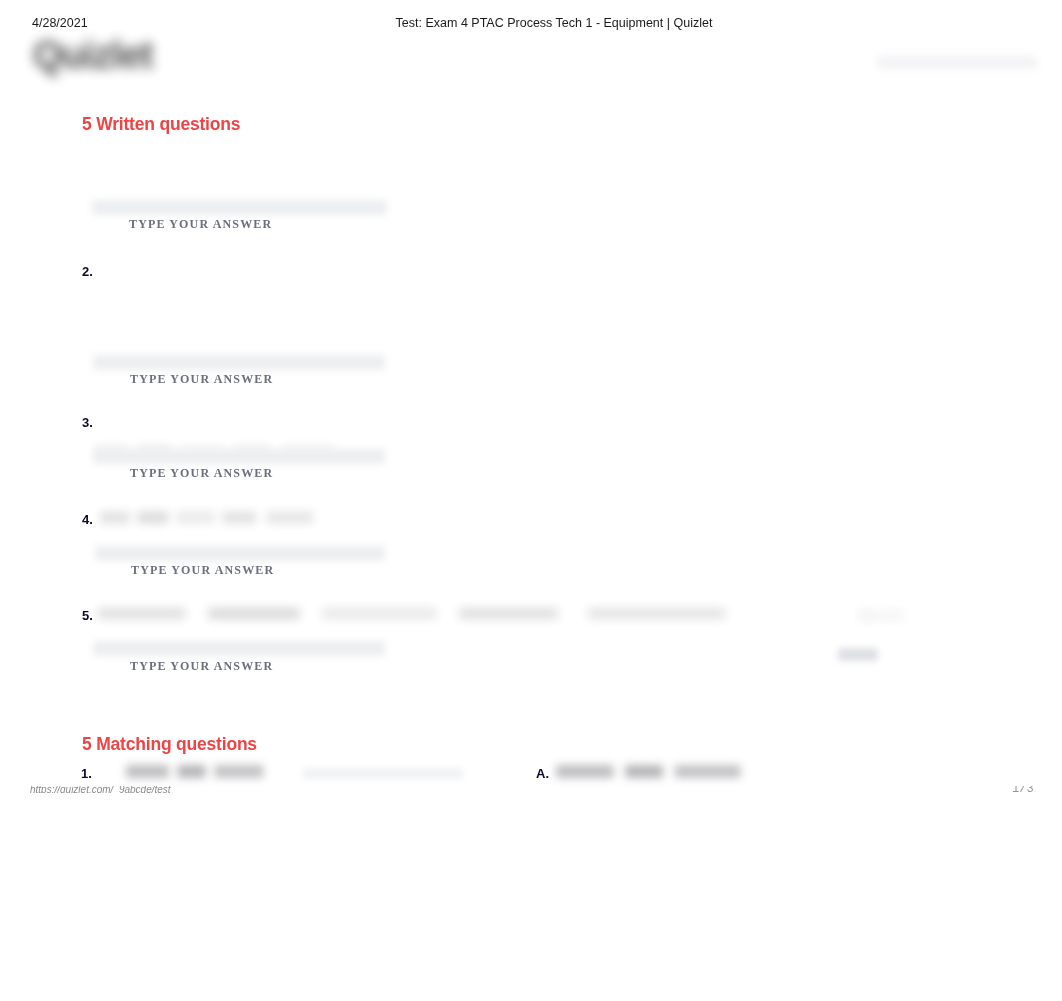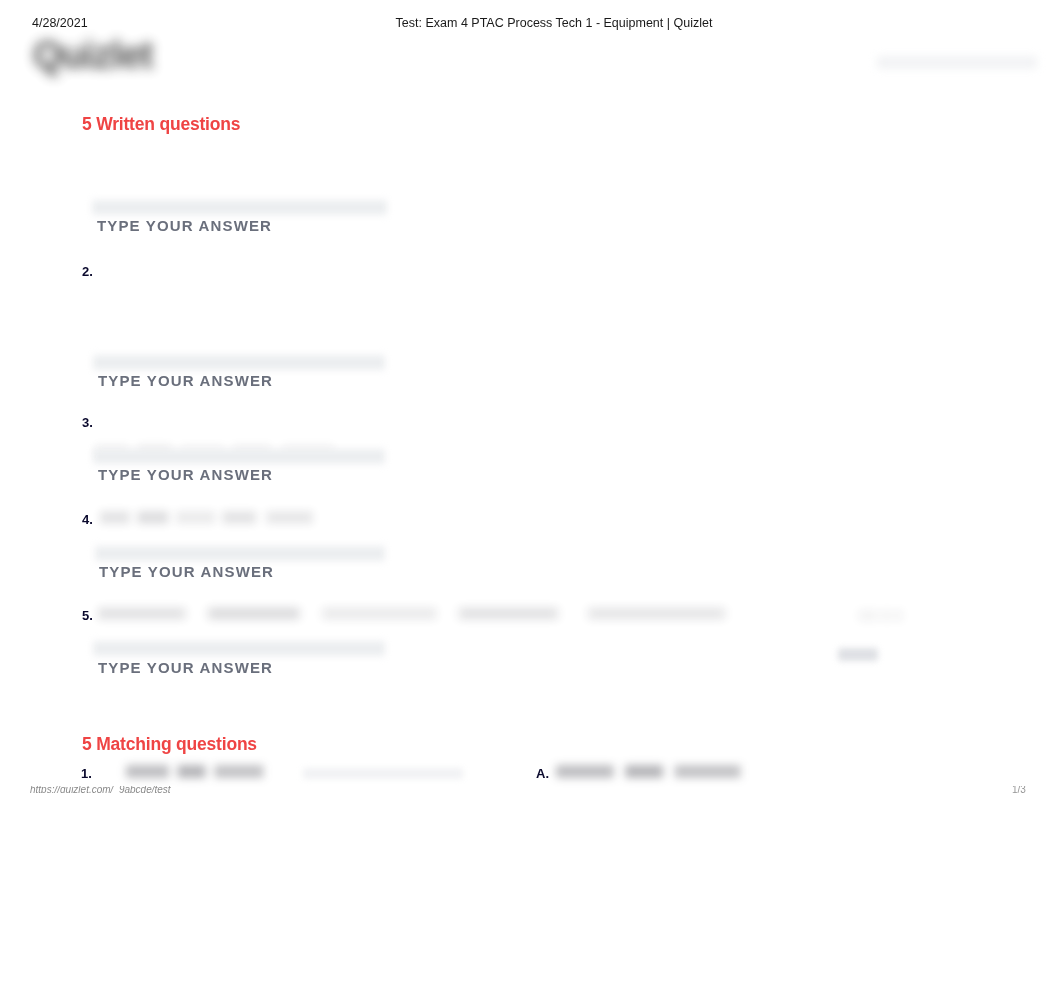--- a/index.html
+++ b/index.html
@@ -132,26 +132,27 @@
   .answer-bar {
     position: absolute;
     height: 15px;
     background: #eceef0;
     border-radius: 2px;
     filter: blur(3.5px);
   }
 
   .answer-hint {
     position: absolute;
-    font-size: 15px;
+    font-size: 12px;
     letter-spacing: 1.15px;
     font-weight: 600;
     color: #6a6f7c;
-    font-family: Liberation Sans, sans-serif;
-    white-space: nowrap;
+    font-family: Liberation Serif, serif;
+    white-space: nowrap;
+    margin-left: 32px;
   }
 
   
   .match-number {
     position: absolute;
     font-size: 13px;
     font-weight: 700;
     color: #0a092d;
     font-family: "Liberation Sans", sans-serif;
   }
@@ -219,24 +220,24 @@
   .footer-page {
     position: absolute;
     left: 1012px;
     top: 786px;
     width: 36px;
     height: 7px;
     overflow: hidden;
     opacity: .55;
   }
   .footer-page .txt {
-    font-size: 10px;
+    font-size: 12px;
     color: #3d3d3d;
     line-height: 11px;
-    font-family: Liberation Sans, sans-serif;
+    font-family: Liberation Mono, monospace;
     white-space: nowrap;
     display: block;
     margin-top: -2px;
   }
 </style>
 </head>
 <body>
 
 <div class="page">
 

